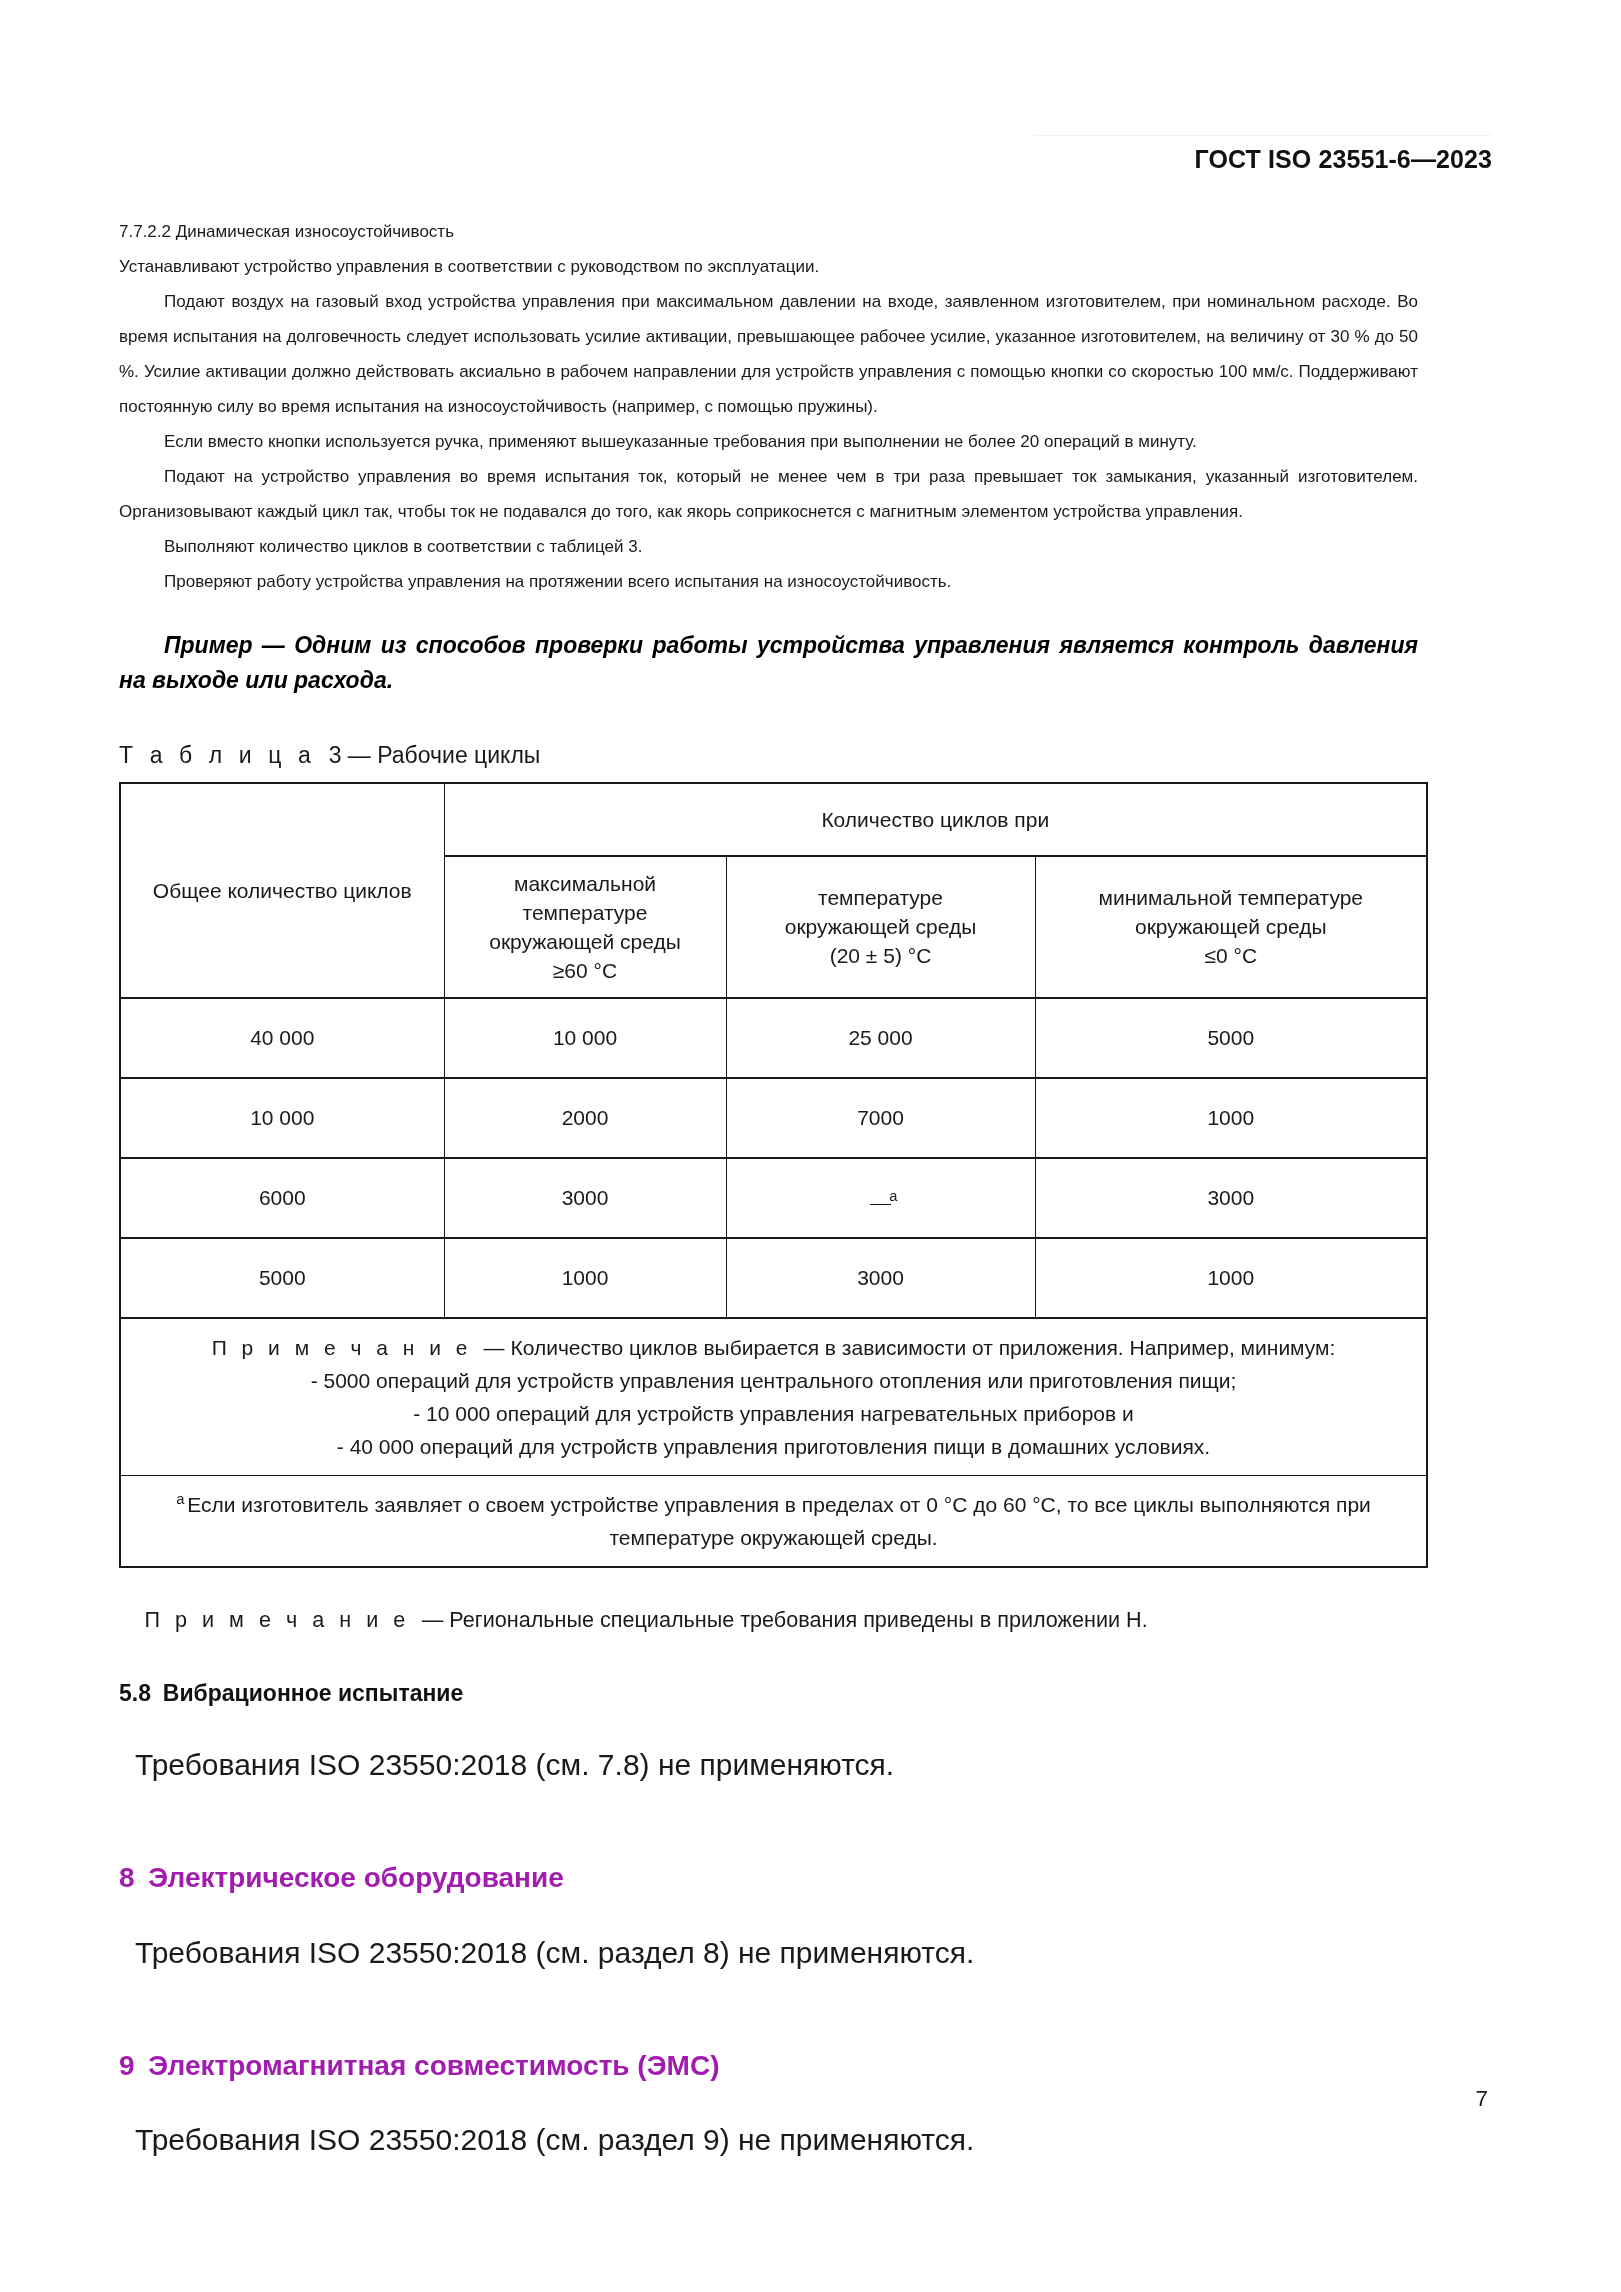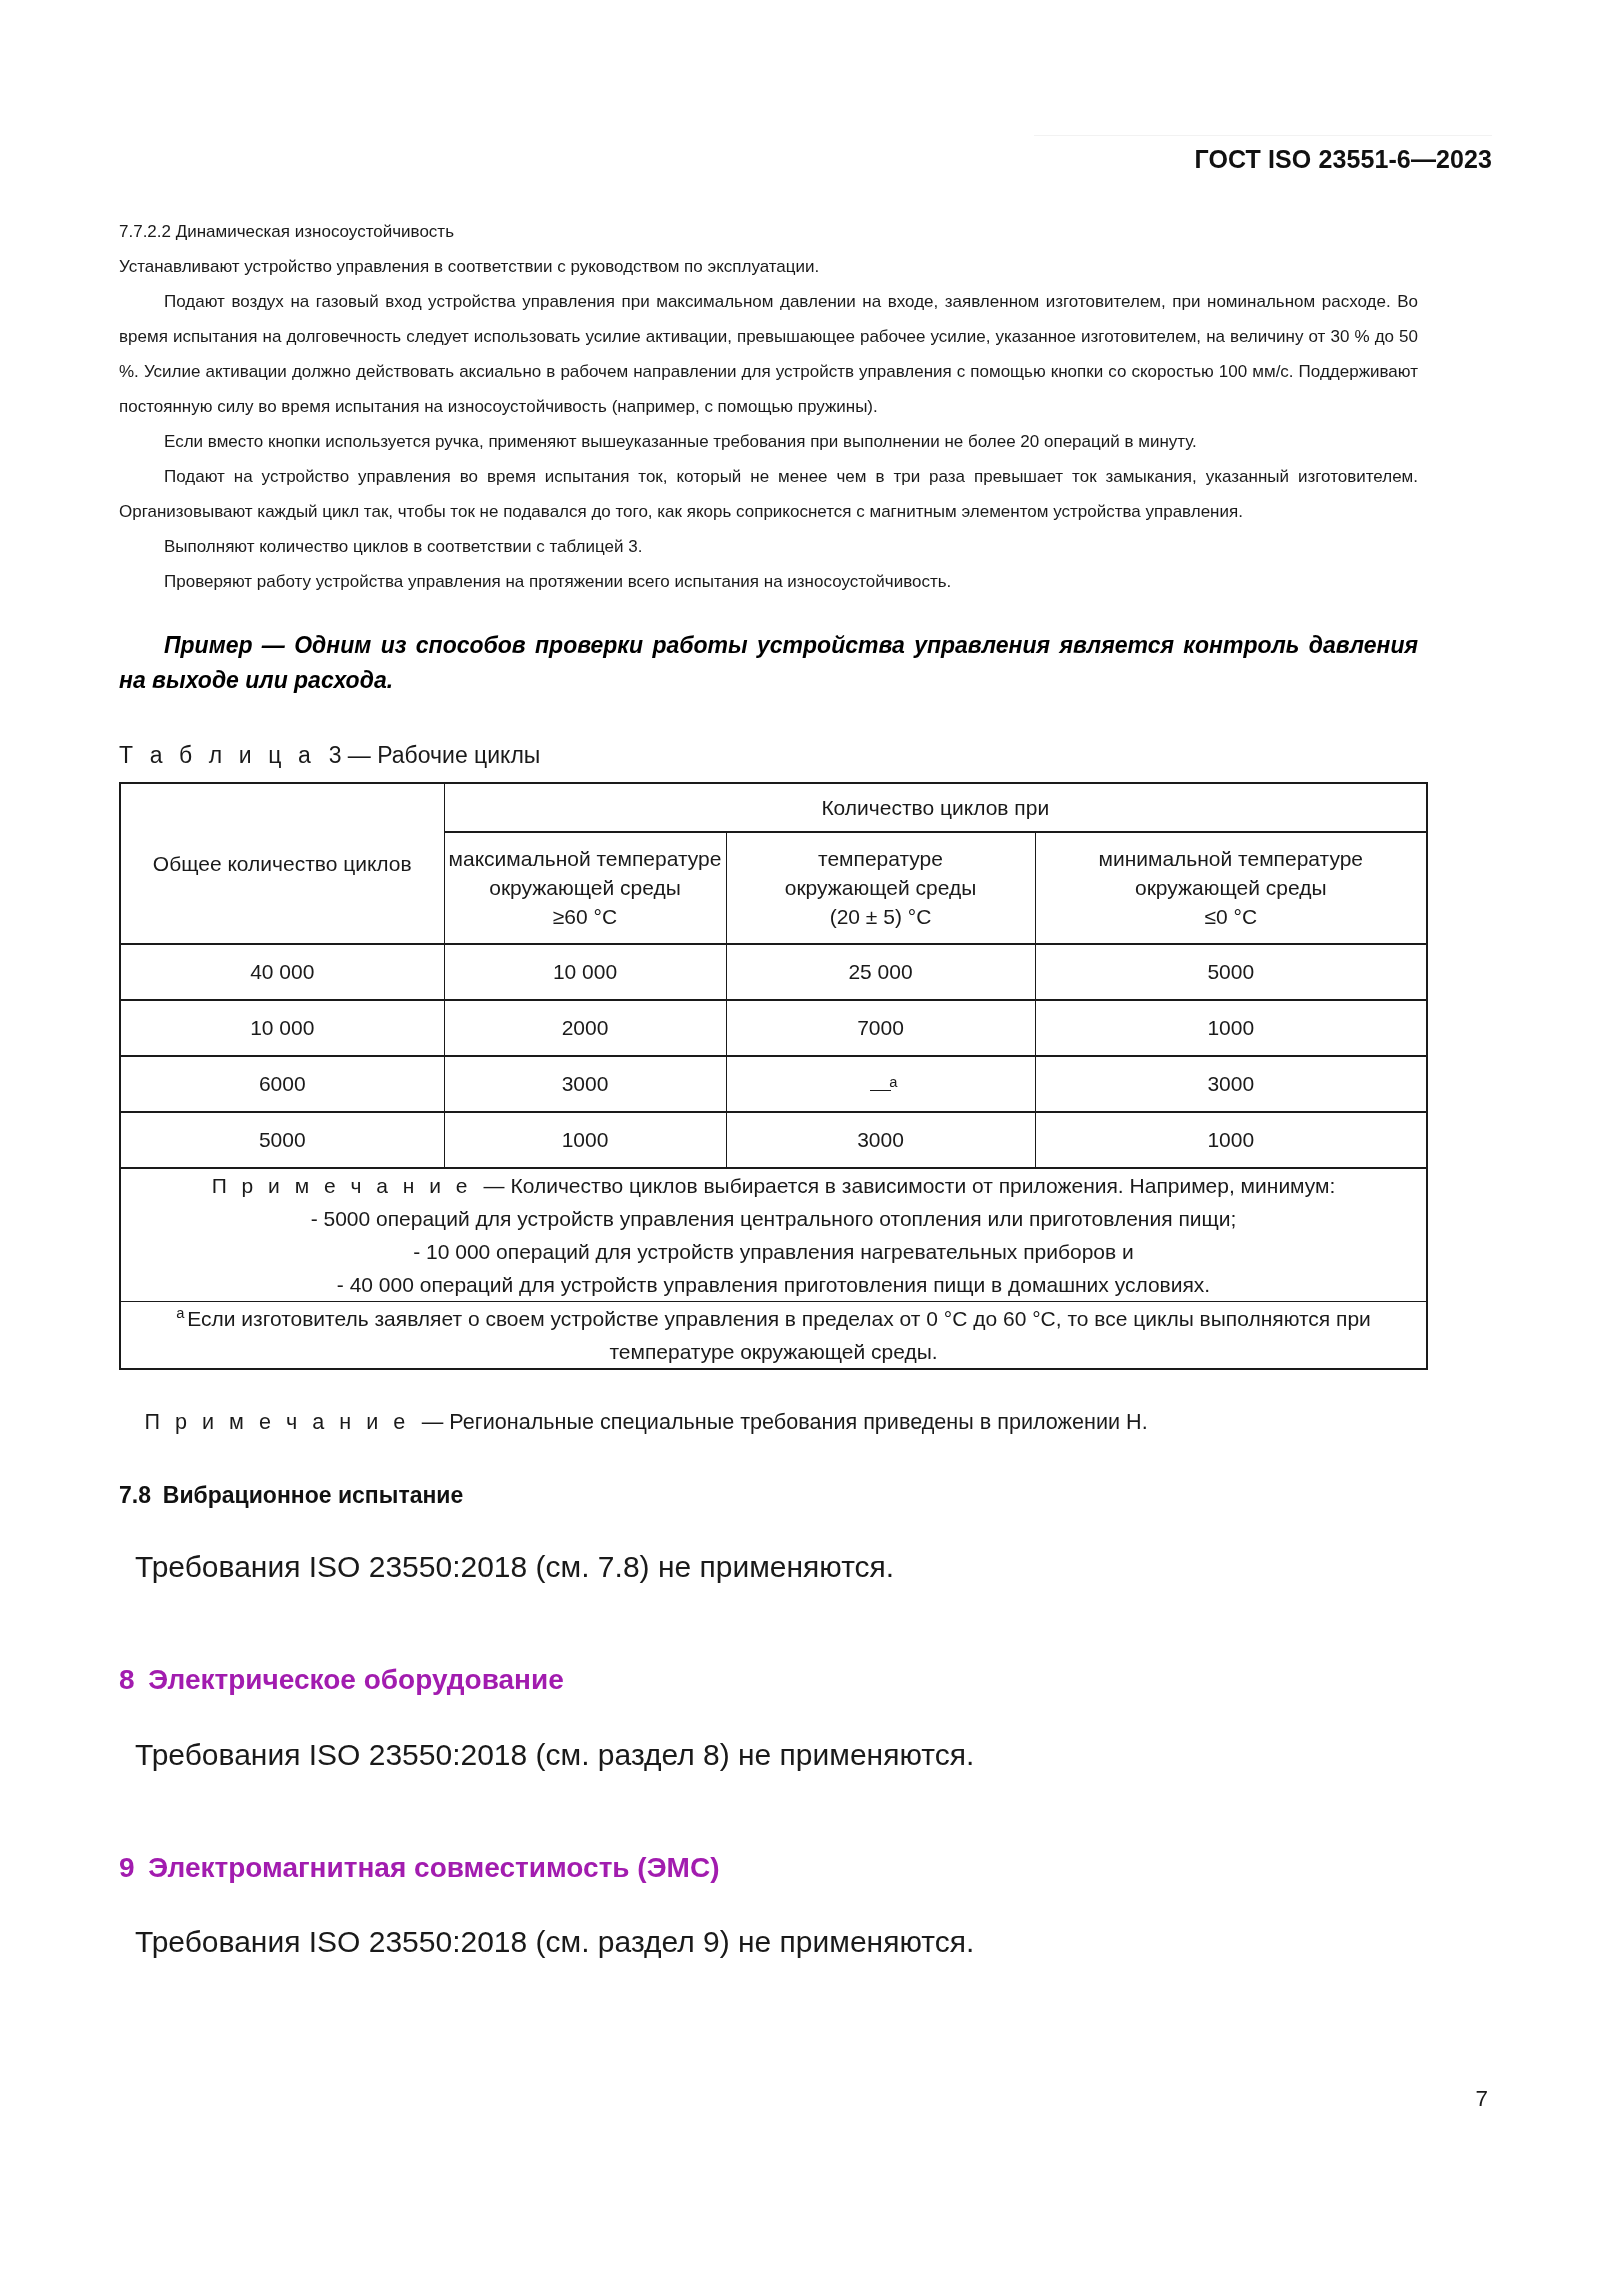--- a/index.html
+++ b/index.html
@@ -93,21 +93,21 @@
   
   table.cycles {
     border-collapse: collapse;
     width: 1308px;
     table-layout: fixed;
     font-size: 21px;
     color: #1a1a1a;
   }
   table.cycles td {
     border: 1.3px solid #1a1a1a;
-    padding: 0;
+    padding: 12px;
     vertical-align: middle;
     text-align: center;
   }
   .outer-top    { border-top-width: 2.5px !important; }
   .outer-left   { border-left-width: 2.5px !important; }
   .outer-right  { border-right-width: 2.5px !important; }
   .outer-bottom { border-bottom-width: 2.5px !important; }
   .thick-under  { border-bottom-width: 2.5px !important; }
   .thick-over   { border-top-width: 2.5px !important; }
 
@@ -337,21 +337,21 @@
           </td>
         </tr>
       </tbody>
     </table>
 
     <p class="note-after">
       <span class="lbl">П р и м е ч а н и е</span><span>&nbsp;&nbsp;</span><span>—</span><span>&nbsp;</span><span>Региональные специальные требования приведены в приложении Н.</span>
     </p>
 
     <h3 class="sub-head">
-      <span class="num">7.8</span><span>Вибрационное испытание</span>
+      <span class="num">5.8</span><span>Вибрационное испытание</span>
     </h3>
     <p class="after-head">Требования ISO 23550:2018 (см. 7.8) не применяются.</p>
 
     <h2 class="sec-head">
       <span class="num">8</span><span>Электрическое оборудование</span>
     </h2>
     <p class="after-head">Требования ISO 23550:2018 (см. раздел 8) не применяются.</p>
 
     <h2 class="sec-head">
       <span class="num">9</span><span>Электромагнитная совместимость (ЭМС)</span>

